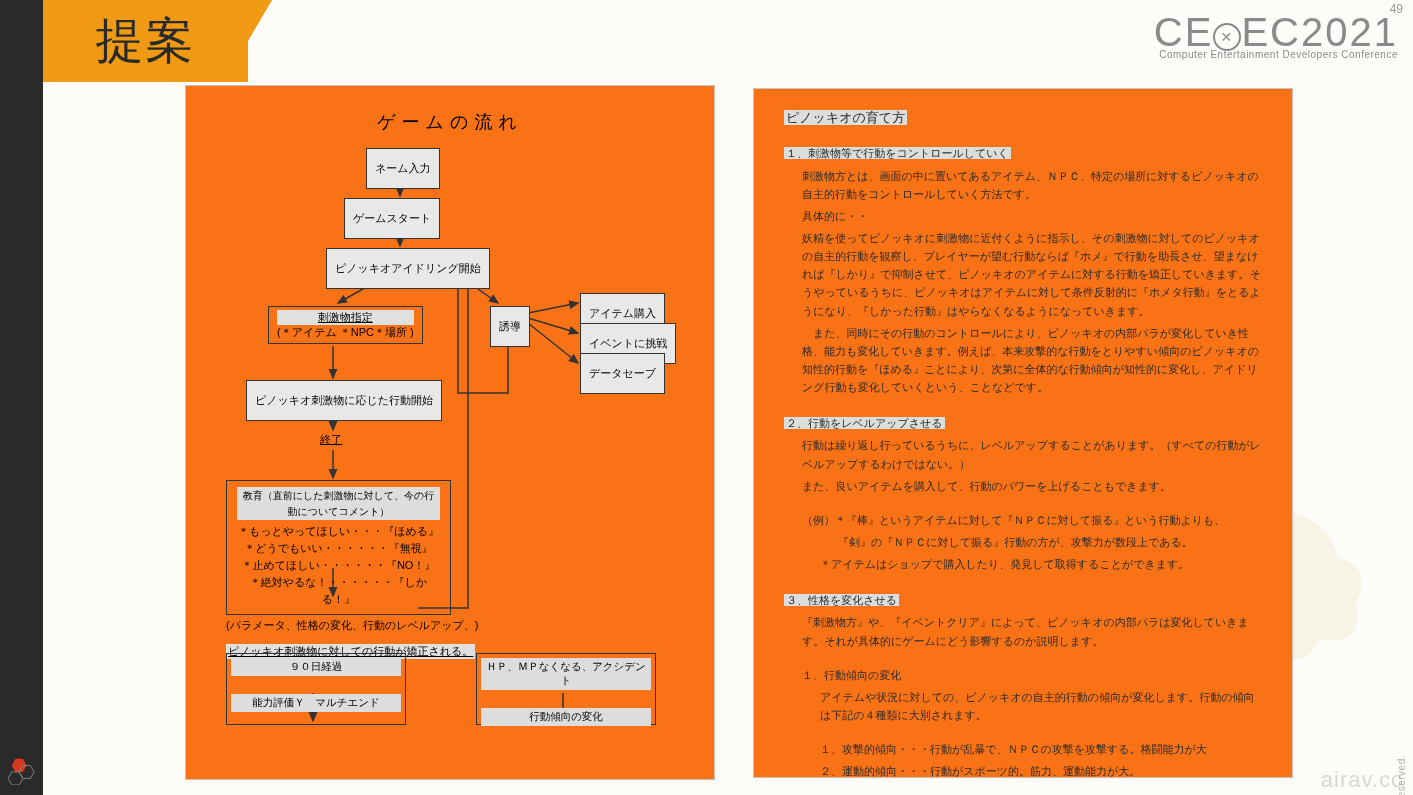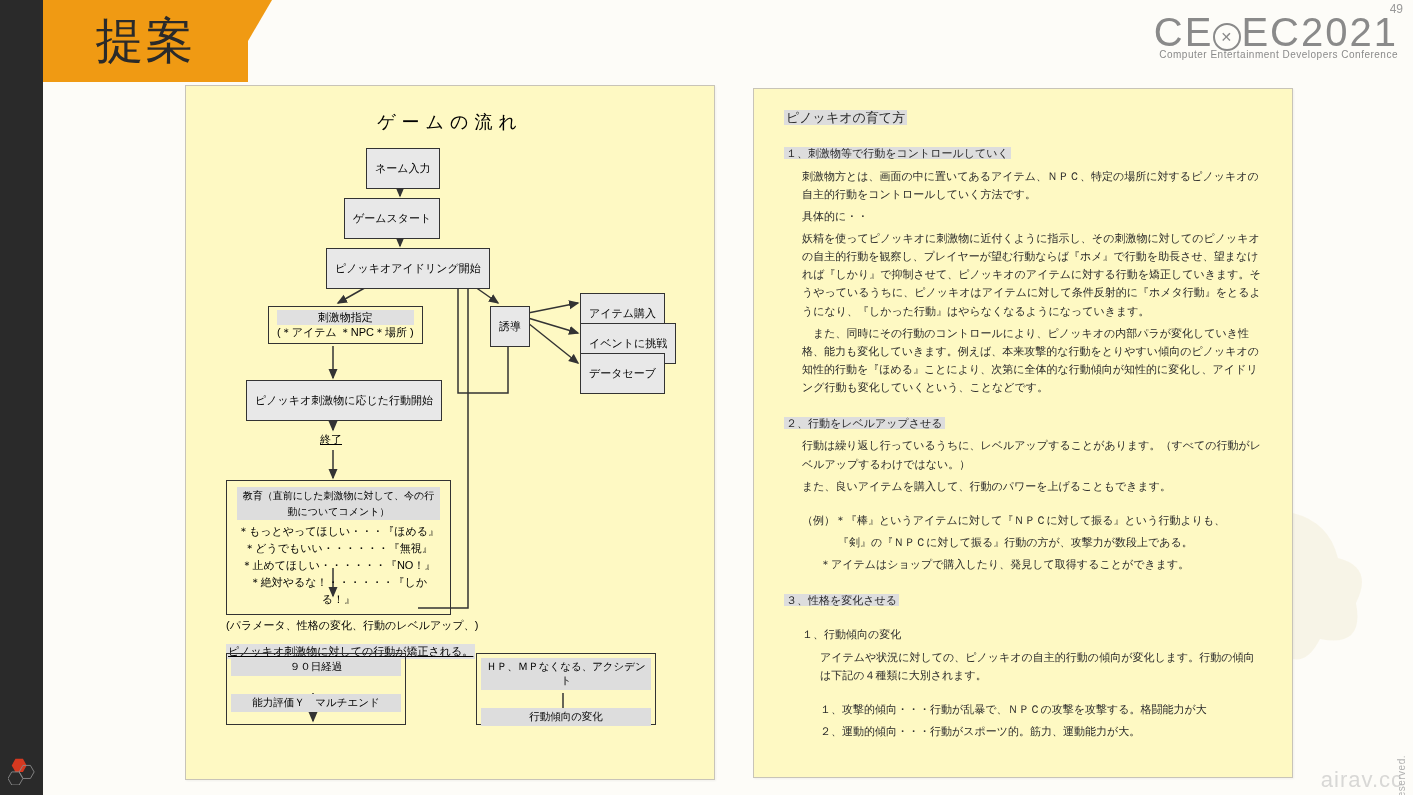--- a/index.html
+++ b/index.html
@@ -10,21 +10,21 @@
   .title-notch { position: absolute; left: 248px; top: 0; width: 0; height: 0; border-top: 41px solid #f09a13; border-bottom: 41px solid transparent; border-right: 24px solid transparent; }
   .side-label { position: absolute; left: 55px; top: 580px; transform: rotate(-90deg); transform-origin: left top; font-size: 40px; font-weight: 300; color: #fdfcf8; letter-spacing: 4px; white-space: nowrap; }
   .logo-hex { position: absolute; left: 8px; bottom: 10px; width: 28px; height: 28px; }
   .conf-logo { position: absolute; right: 15px; top: 10px; text-align: right; }
   .conf-logo .main { font-size: 40px; font-weight: 300; color: #8a8a8a; letter-spacing: 2px; }
   .conf-logo .main .ic { display: inline-flex; width: 28px; height: 28px; border: 2px solid #8a8a8a; border-radius: 50%; align-items: center; justify-content: center; font-size: 14px; position: relative; top: -4px; }
   .conf-logo .sub { font-size: 10px; color: #8a8a8a; letter-spacing: 0.5px; margin-top: -6px; }
   .page-num { position: absolute; right: 10px; top: 2px; font-size: 12px; color: #999; }
   .copyright { position: absolute; right: 6px; bottom: 40px; transform: rotate(-90deg); transform-origin: right bottom; font-size: 10px; color: #b0b0b0; letter-spacing: 0.5px; white-space: nowrap; }
   .watermark { position: absolute; right: 10px; bottom: 2px; font-size: 22px; color: rgba(180,180,180,0.5); font-weight: 300; letter-spacing: 1px; }
-  .scan { position: absolute; background: #fef9c3; border: 1px solid #c8c4b8; box-shadow: 1px 1px 2px rgba(0,0,0,0.05); }
+  .scan { position: absolute; background: #f97316; border: 1px solid #c8c4b8; box-shadow: 1px 1px 2px rgba(0,0,0,0.05); }
   .scan-left { left: 185px; top: 85px; width: 530px; height: 695px; padding: 18px 22px; }
   .scan-right { left: 753px; top: 88px; width: 540px; height: 690px; padding: 18px 30px; font-size: 11px; line-height: 1.65; color: #2a2a2a; }
   .flow-title { text-align: center; font-size: 18px; letter-spacing: 6px; margin: 6px 0 14px; }
   .flow-area { position: relative; width: 100%; height: 620px; }
   .node { position: absolute; border: 1.5px solid #333; background: #e8e8e8; font-size: 11px; padding: 12px 8px; text-align: center; white-space: nowrap; }
   .note { position: absolute; font-size: 11px; text-align: center; white-space: nowrap; }
   .edu-box { position: absolute; border: 1.5px solid #333; padding: 6px 10px; font-size: 11px; line-height: 1.55; }
   .edu-box .hdr { background: #ddd; font-size: 10px; padding: 1px 4px; display: inline-block; margin-bottom: 3px; }
   .big-box { position: absolute; border: 1.5px solid #333; width: 180px; height: 72px; }
   .big-box .inner { background: #ddd; font-size: 10.5px; padding: 2px 5px; margin: 4px; display: block; text-align: center; font-family: Liberation Serif, serif; }
@@ -96,21 +96,21 @@
       <path d="M300 180 L300 245 L250 245 L250 125" fill="none" stroke="#333" stroke-width="1.5" marker-end="url(#ah)"></path>
       <line x1="105" y1="545" x2="105" y2="573" stroke="#333" stroke-width="1.5" marker-end="url(#ah)"></line>
       <line x1="355" y1="545" x2="355" y2="573" stroke="#333" stroke-width="1.5" marker-end="url(#ah)"></line>
     </svg>
 
     <div class="node" style="left:158px;top:0;">ネーム入力</div>
     <div class="node" style="left:136px;top:50px;">ゲームスタート</div>
     <div class="node" style="left:118px;top:100px;">ピノッキオアイドリング開始</div>
 
     <div style="position:absolute;left:60px;top:158px;border:1.5px solid #333;padding:3px 8px;font-size:11px;text-align:center;">
-      <div style="background:#e0e0e0;">刺激物指定</div>
+      <div style="background:#e0e0e0;text-decoration:underline;">刺激物指定</div>
       <div>(＊アイテム ＊NPC＊場所 )</div>
     </div>
 
     <div class="node" style="left:282px;top:158px;">誘導</div>
     <div class="node" style="left:372px;top:145px;">アイテム購入</div>
     <div class="node" style="left:372px;top:175px;">イベントに挑戦</div>
     <div class="node" style="left:372px;top:205px;">データセーブ</div>
 
     <div class="node" style="left:38px;top:232px;">ピノッキオ刺激物に応じた行動開始</div>
     <div class="note" style="left:112px;top:284px;text-decoration:underline;">終了</div>
@@ -151,19 +151,20 @@
   <p><span class="hl">２、行動をレベルアップさせる</span></p>
   <p class="indent1">行動は繰り返し行っているうちに、レベルアップすることがあります。（すべての行動がレベルアップするわけではない。）</p>
   <p class="indent1">また、良いアイテムを購入して、行動のパワーを上げることもできます。</p>
   <p style="height:8px;"></p>
   <p class="indent1">（例）＊『棒』というアイテムに対して『ＮＰＣに対して振る』という行動よりも、</p>
   <p class="indent3">『剣』の『ＮＰＣに対して振る』行動の方が、攻撃力が数段上である。</p>
   <p class="indent2">＊アイテムはショップで購入したり、発見して取得することができます。</p>
 
   <p style="height:10px;"></p>
   <p><span class="hl">３、性格を変化させる</span></p>
+  <p class="indent1">『刺激物方』や、『イベントクリア』によって、ピノッキオの内部パラは変化していきます。それが具体的にゲームにどう影響するのか説明します。</p>
   <p style="height:8px;"></p>
   <p class="indent1">１、行動傾向の変化</p>
   <p class="indent2">アイテムや状況に対しての、ピノッキオの自主的行動の傾向が変化します。行動の傾向は下記の４種類に大別されます。</p>
   <p style="height:8px;"></p>
   <p class="indent2">１、攻撃的傾向・・・行動が乱暴で、ＮＰＣの攻撃を攻撃する。格闘能力が大</p>
   <p class="indent2">２、運動的傾向・・・行動がスポーツ的。筋力、運動能力が大。</p>
 </div>
 
 </body></html>

